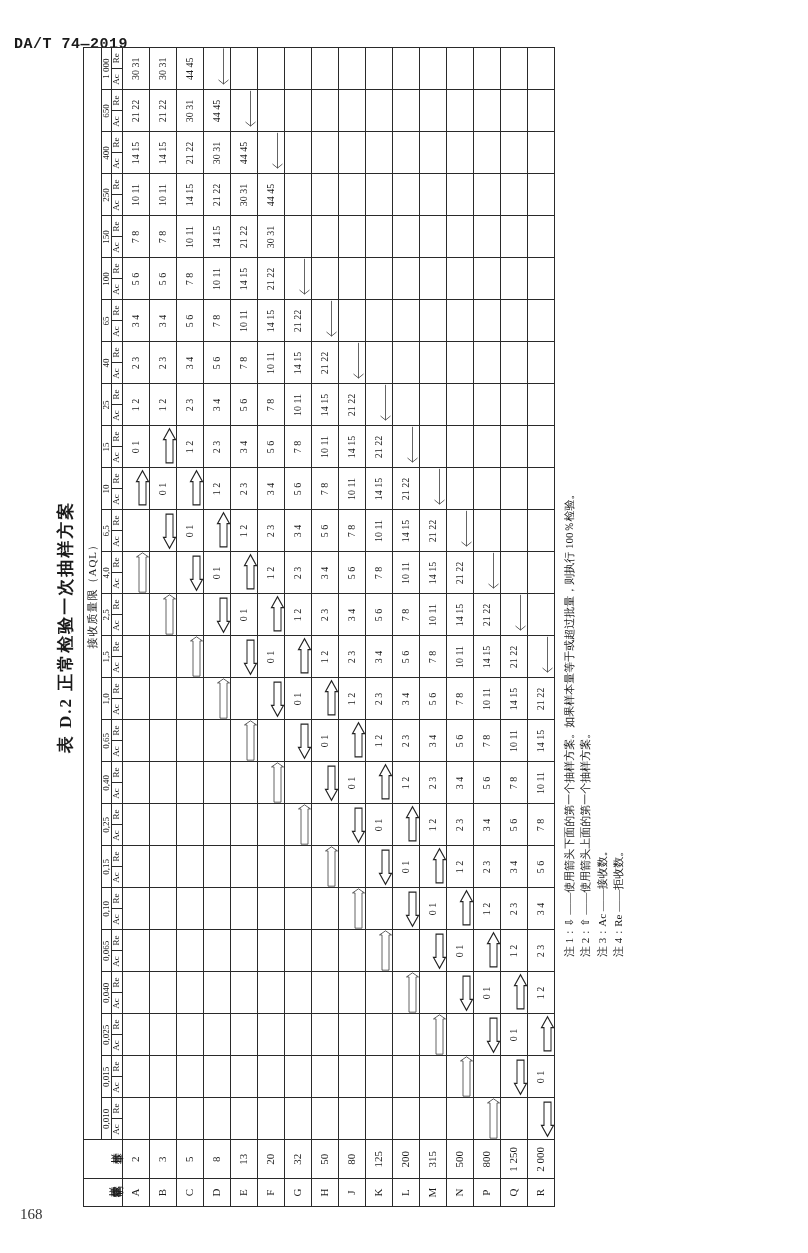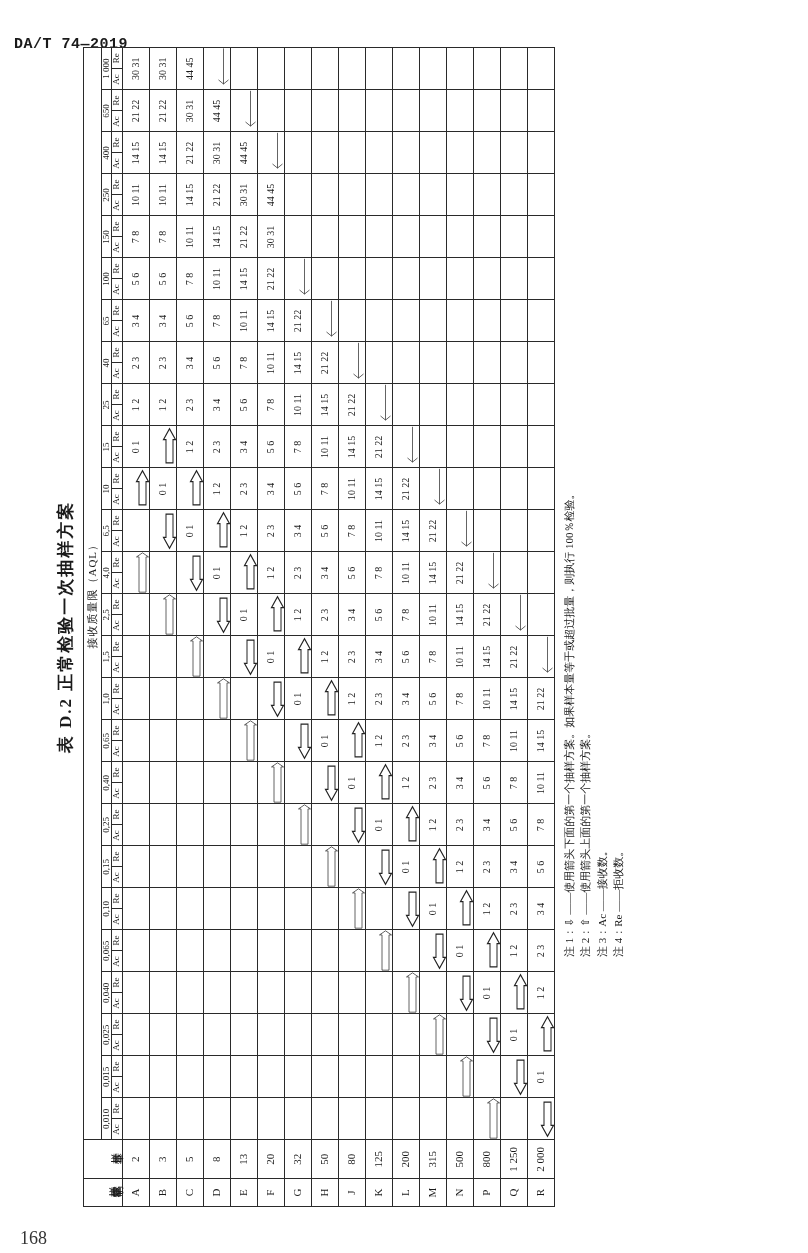--- a/index.html
+++ b/index.html
@@ -10,22 +10,22 @@
     color:#1a1a1a;
     position:relative;
     overflow:hidden;
   }
   .page-header{
     position:absolute;left:14px;top:8px;
     font-family:Liberation Mono, monospace;
     font-weight:bold;font-size:15px;letter-spacing:0.5px;margin-top:28px;
   }
   .page-number{
-    position:absolute;left:20px;bottom:4px;
-    font-size:18px;color:#333;
+    position:absolute;left:20px;bottom:30px;
+    font-size:15px;color:#333;
   }
   
   .rot-wrap{
     position:absolute;
     left:0;top:0;
     width:808px;height:1253px;
   }
   .rot-inner{
     position:absolute;
     width:1160px;            

